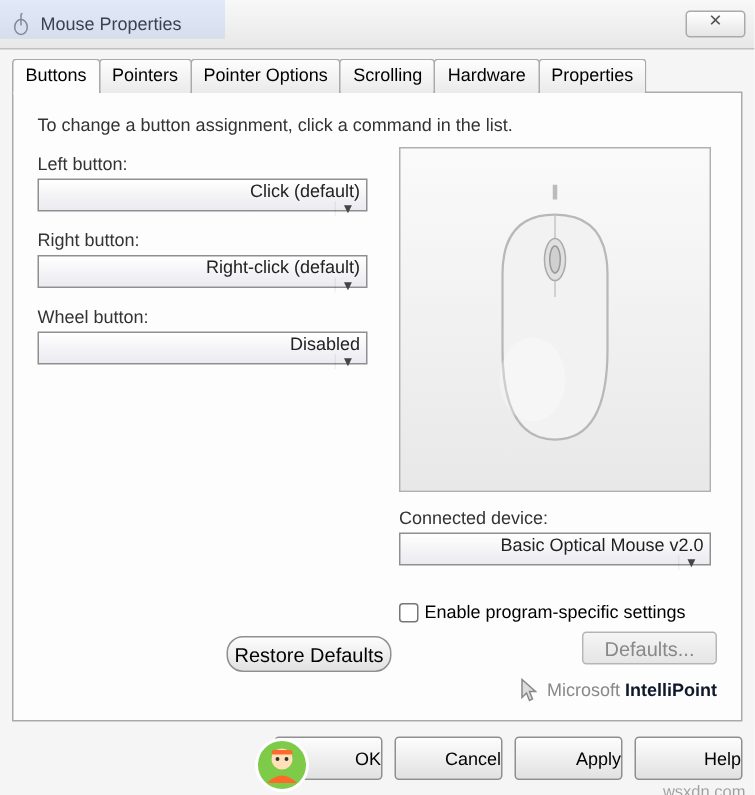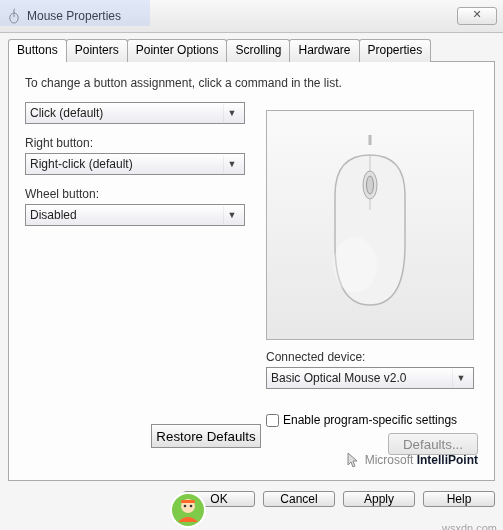--- a/index.html
+++ b/index.html
@@ -92,35 +92,36 @@
     color: #333;
     margin-bottom: 12px;
   }
   .left-col {
     width: 220px;
     float: left;
   }
   .right-col {
     position: absolute;
     right: 16px;
-    top: 48px;
+    top: 36px;
     width: 212px;
   }
   .field-label { color: #333; margin-bottom: 3px; }
   .dropdown {
     width: 220px;
     height: 22px;
     border: 1px solid #8e8f8f;
     background: linear-gradient(to bottom,#fff,#eaeaf0);
     display: flex;
-    align-items: center;
+    align-items: flex-end;
     padding: 0 4px;
     margin-bottom: 12px;
     cursor: pointer;
     position: relative;
+    flex-direction: column;
   }
   .dropdown .dd-text { flex: 1; font-size: 12px; color:#222;}
   .dropdown .dd-arrow {
     width: 17px; height: 18px;
     display: flex; align-items: center; justify-content: center;
     border-left: 1px solid rgba(0,0,0,0.05);
     color:#444; font-size:9px;
   }
   .preview-box {
     width: 208px; height: 230px;
@@ -140,21 +141,21 @@
     width: 90px; height:22px;
     border:1px solid #b5b5b5;
     border-radius:3px;
     background:linear-gradient(to bottom,#f5f5f5,#e5e5e5);
     color:#888;
     cursor: default;
   }
   .restore-btn {
     width: 110px; height:24px;
     border:1px solid #8e8f8f;
-    border-radius:0;
+    border-radius:11px;
     background:linear-gradient(to bottom,#fdfdfd,#e1e1e1);
     cursor:pointer;
     position:absolute;
     left: 142px; bottom: 32px;
   }
   .brand {
     position:absolute;
     right:16px; bottom:12px;
     display:flex; align-items:center;
     color:#888; font-size:12px;
@@ -162,26 +163,27 @@
   }
   .brand b{ color:#0f172a; font-weight:600;}
   .button-row {
     display:flex;
     gap:8px;
     justify-content:flex-end;
     padding: 6px 8px 8px 8px;
     position:relative;
   }
   .btn {
-    min-width:72px; height:16px;
+    min-width:72px; height:29px;
     border:1px solid #8e8f8f;
     border-radius:3px;
     background:linear-gradient(to bottom,#fdfdfd,#e1e1e1);
     cursor:pointer;
     font-size:12px;
+    text-align:right;
   }
   .below-label{
     position:absolute;
     right:6px; bottom:-4px;
     font-size:11px;
     color:rgba(0,0,0,0.35);
   }
   .badge {
     position:absolute;
     left:170px;
@@ -213,20 +215,21 @@
     <div class="tab">Pointer Options</div>
     <div class="tab">Scrolling</div>
     <div class="tab">Hardware</div>
     <div class="tab">Properties</div>
   </div>
 
   <div class="tabpanel">
     <div class="instruction">To change a button assignment, click a command in the list.</div>
 
     <div class="left-col">
+      <div class="field-label">Left button:</div>
       <div class="dropdown">
         <span class="dd-text">Click (default)</span>
         <span class="dd-arrow">▼</span>
       </div>
 
       <div class="field-label">Right button:</div>
       <div class="dropdown">
         <span class="dd-text">Right-click (default)</span>
         <span class="dd-arrow">▼</span>
       </div>

